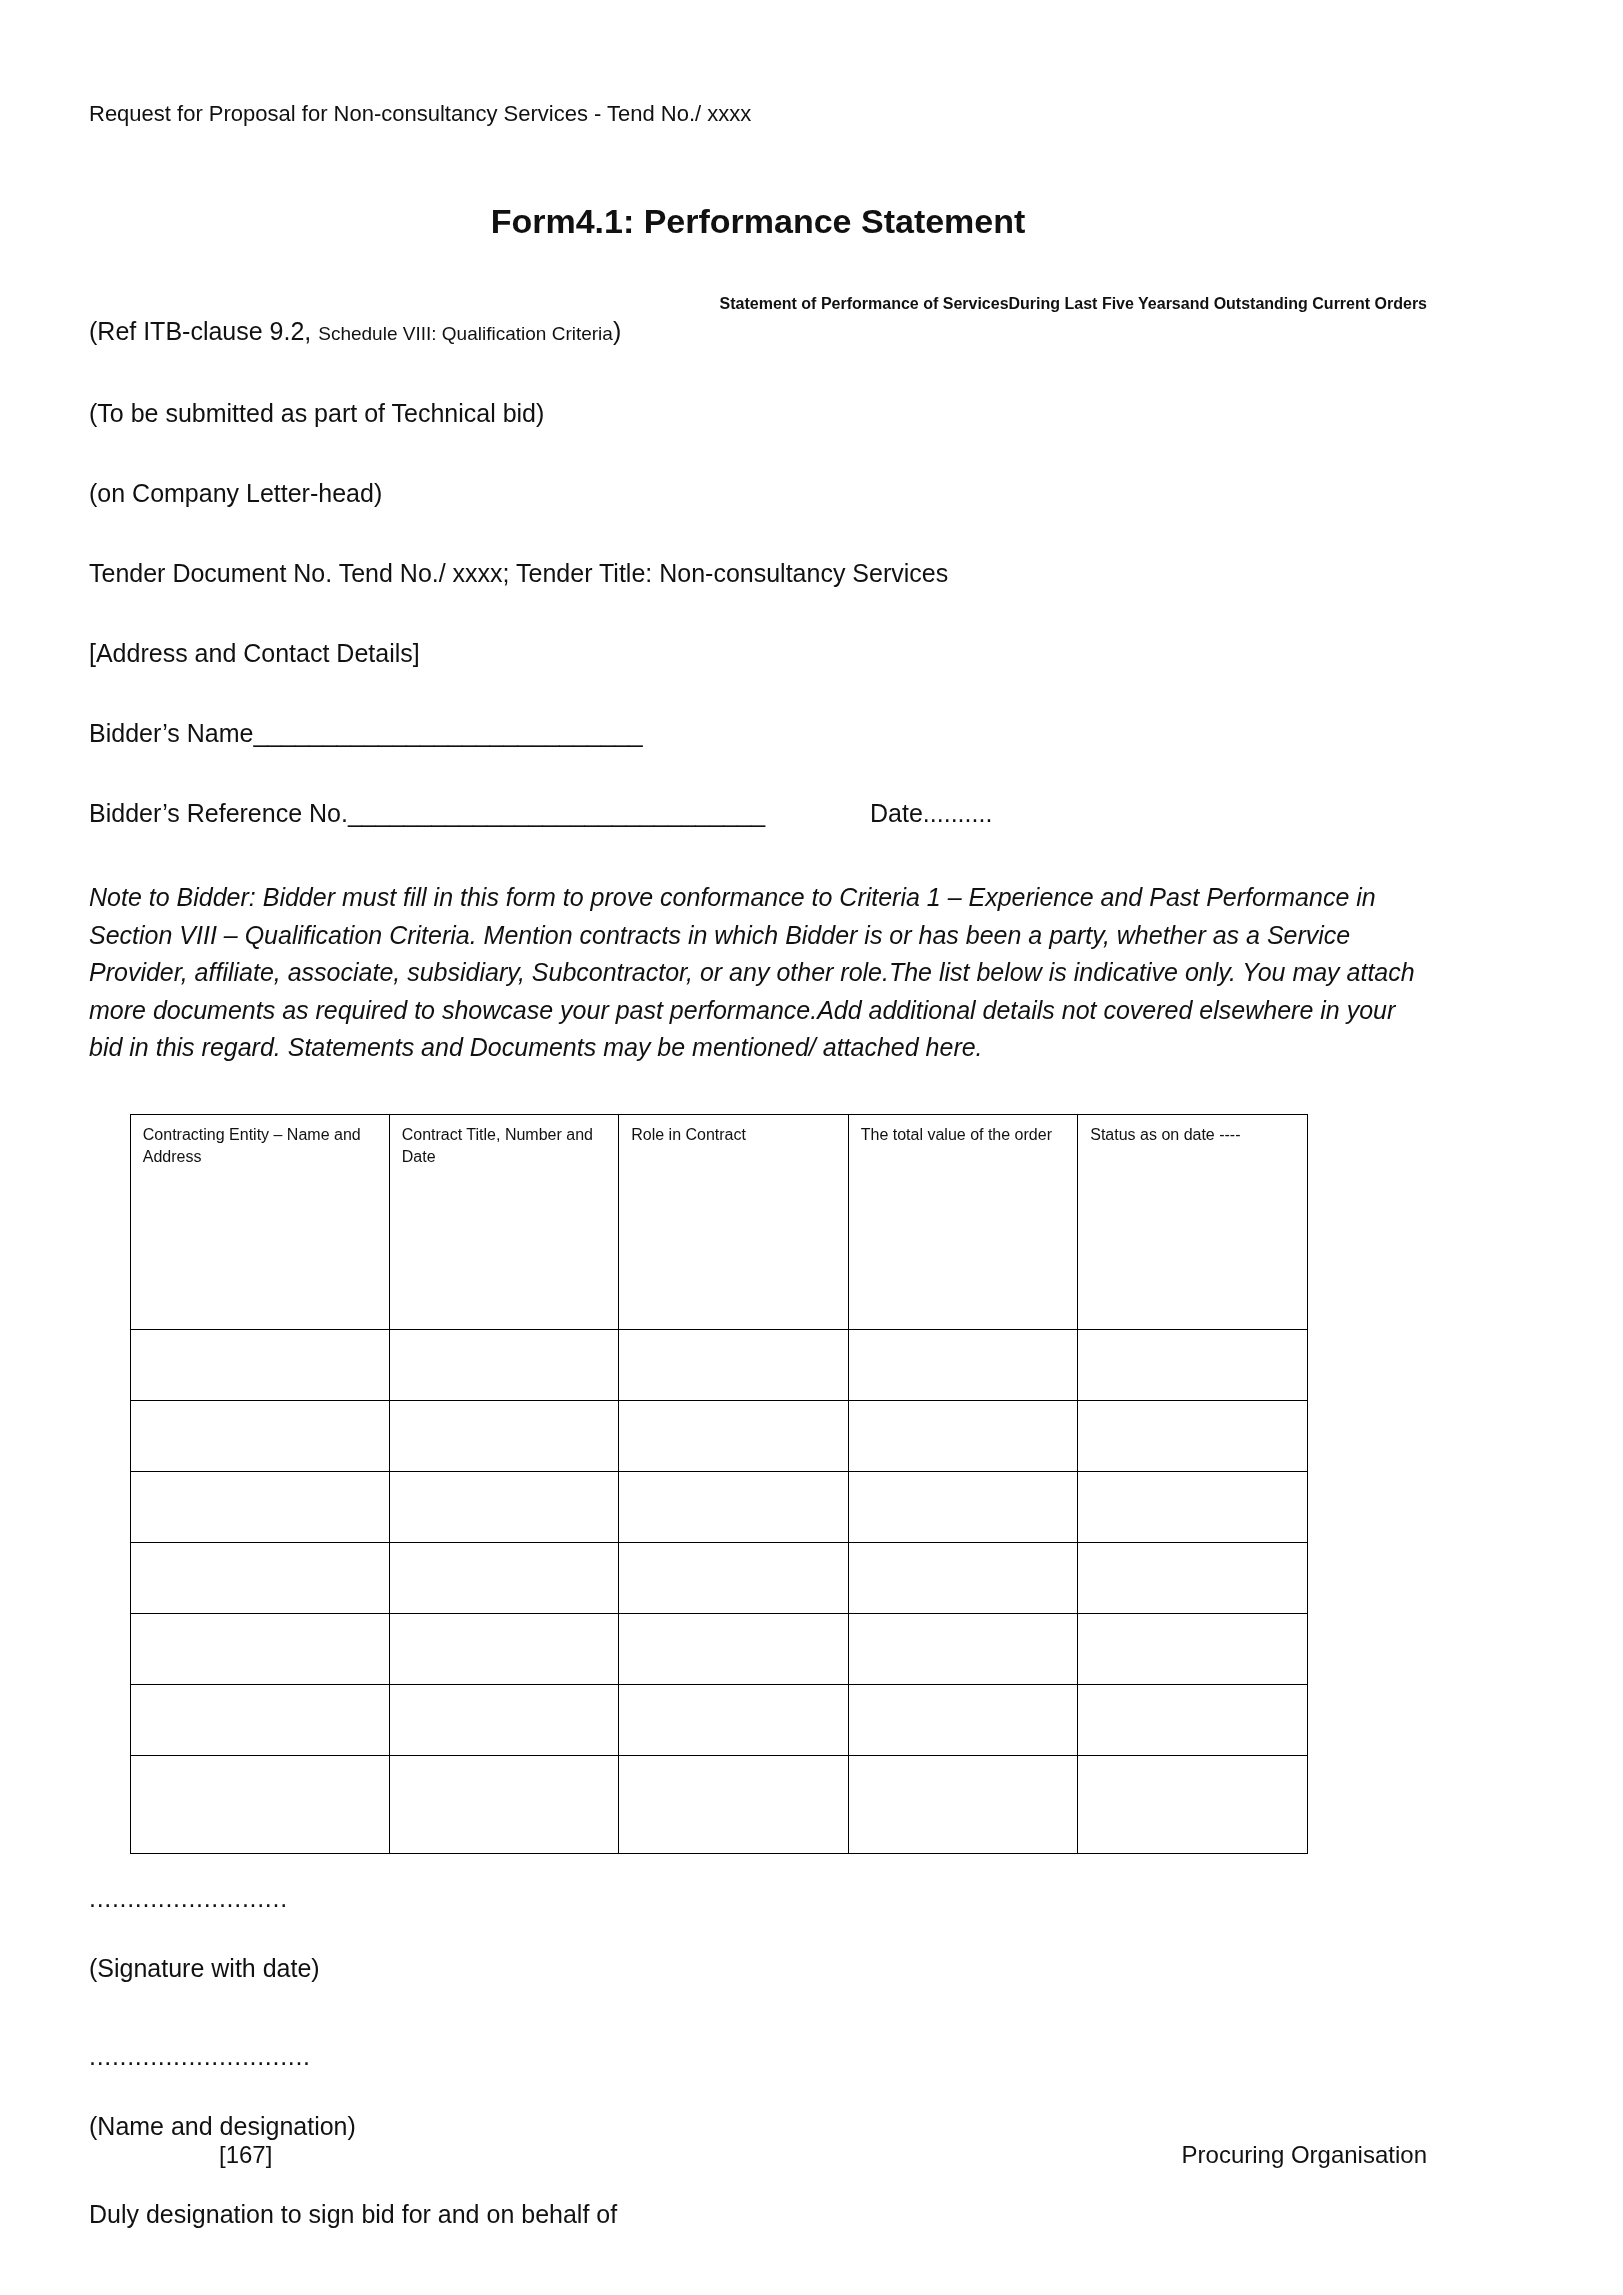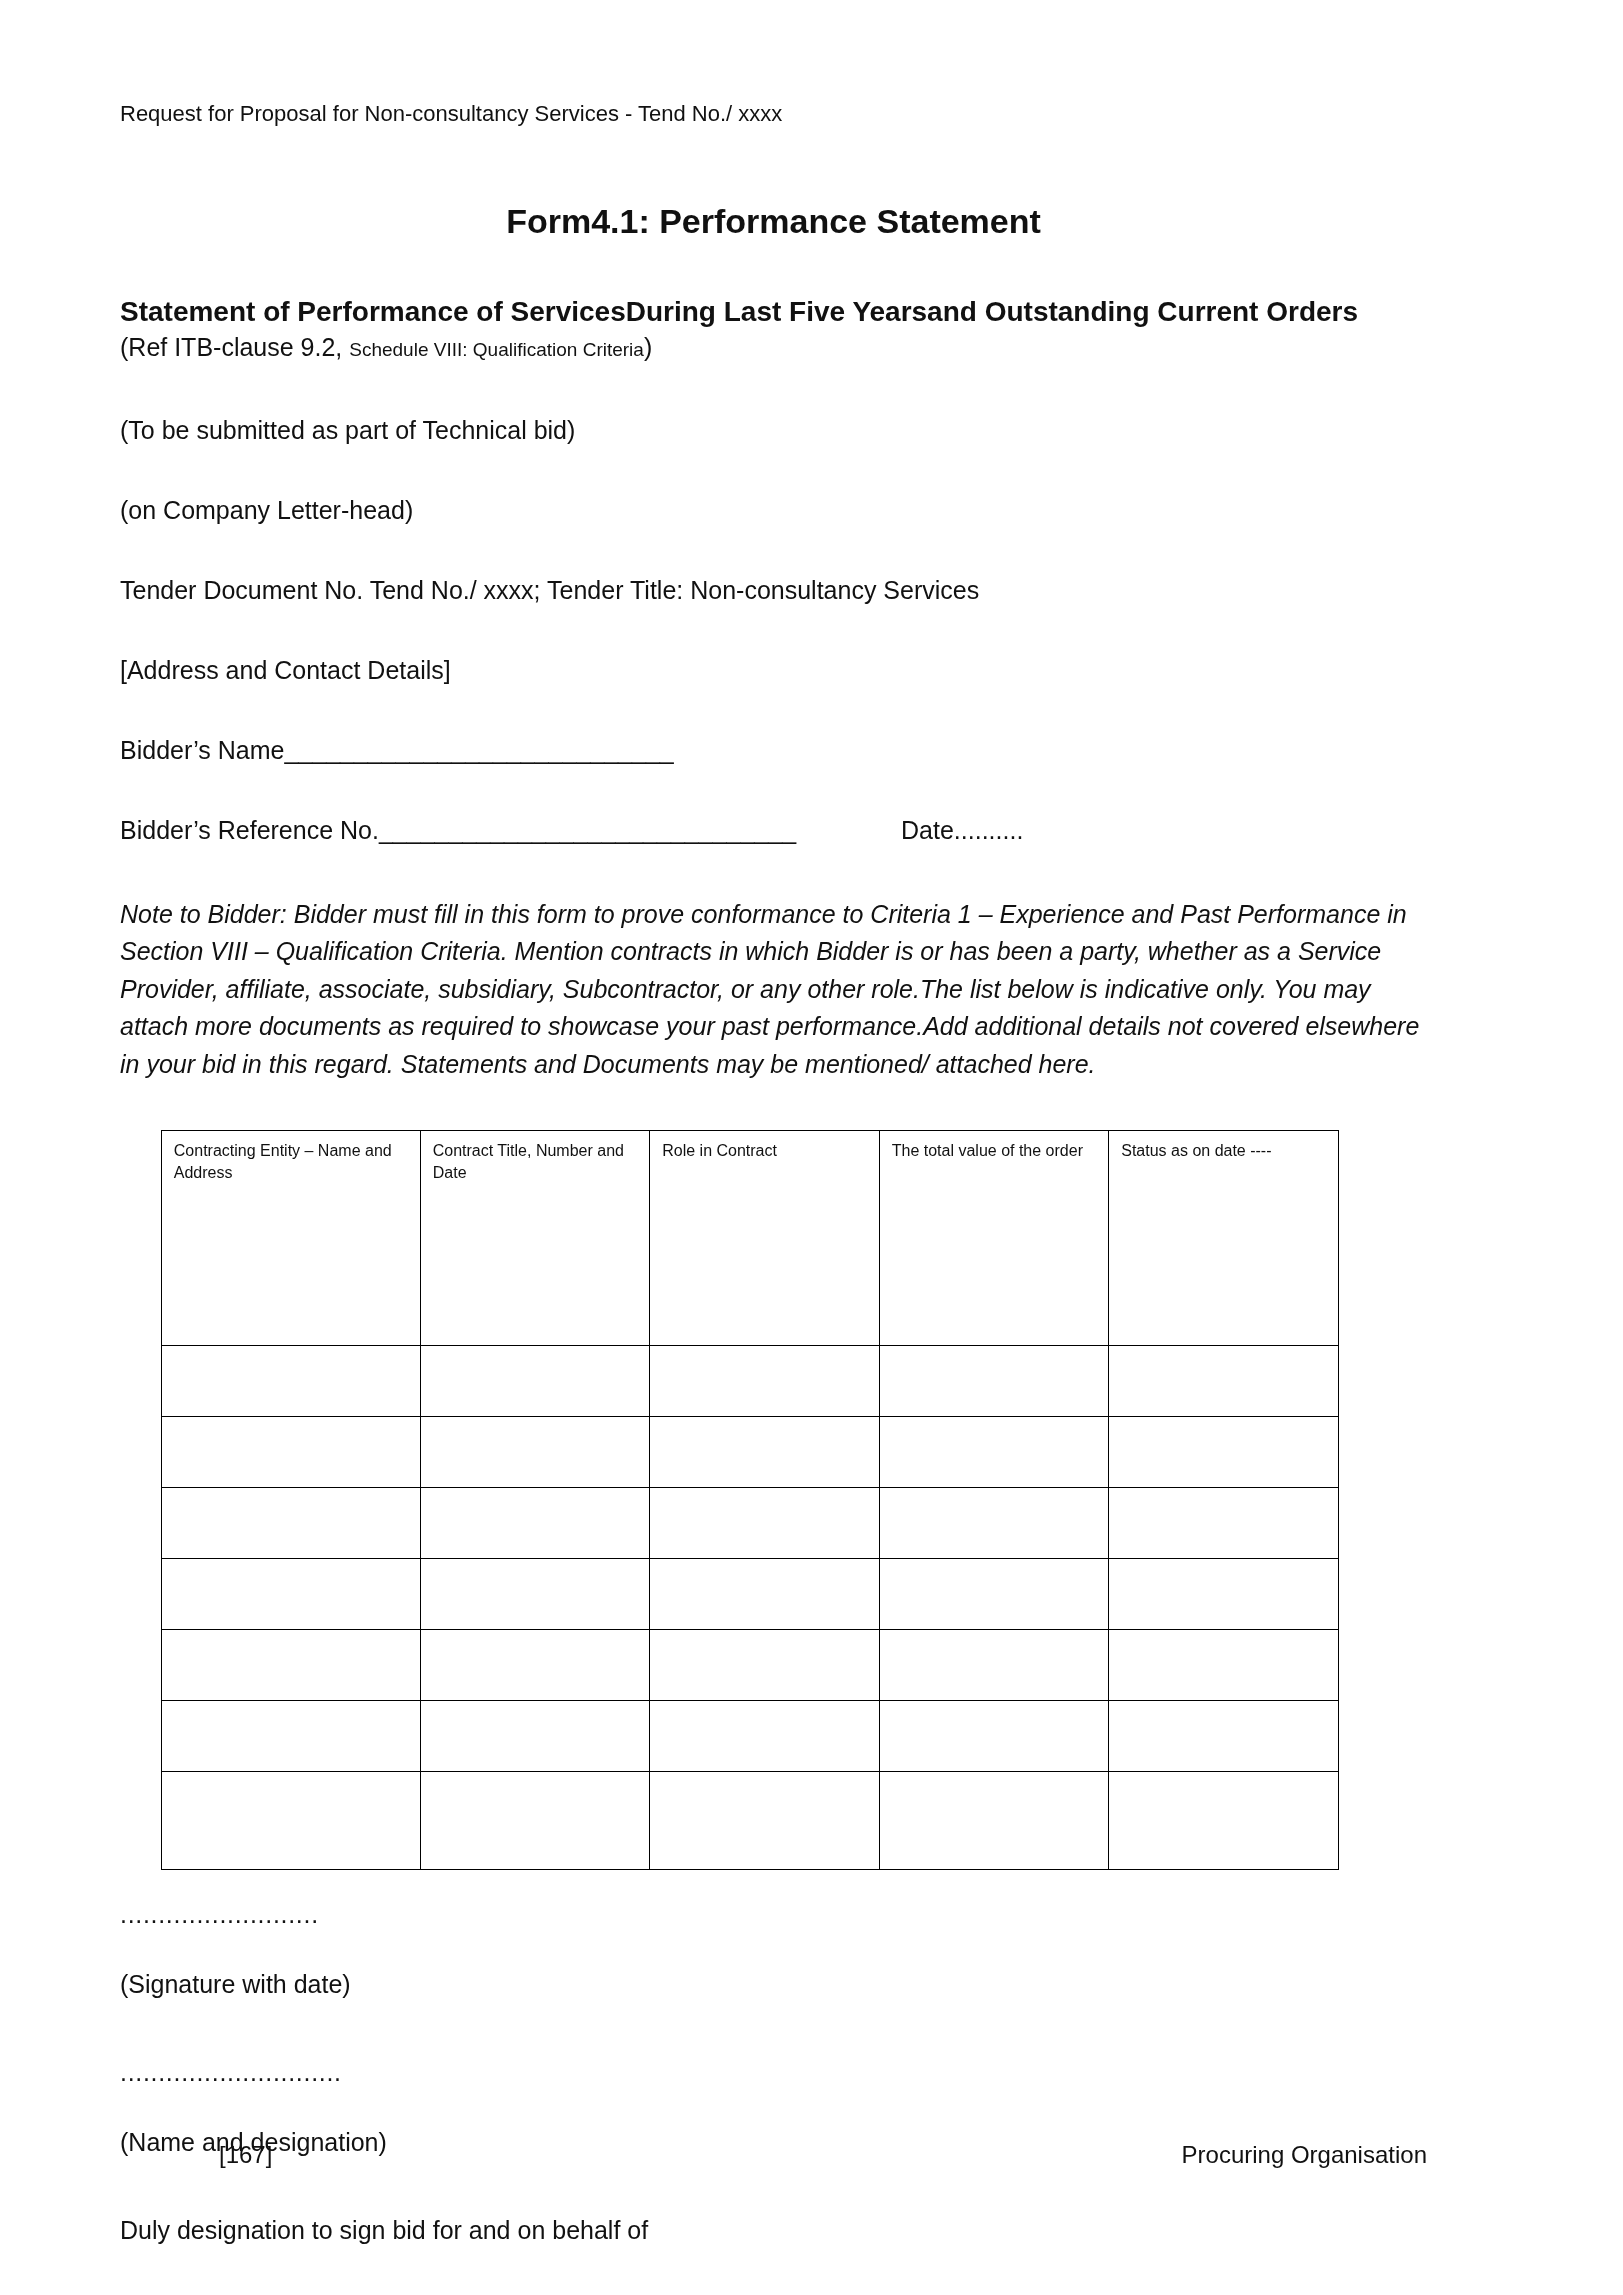--- a/index.html
+++ b/index.html
@@ -6,36 +6,36 @@
   html, body { background: #ffffff; }
   body {
     font-family: "Liberation Sans", sans-serif;
     color: #111111;
   }
   .page {
     position: relative;
     width: 1623px;
     height: 2291px;
     background: #ffffff;
-    padding: 101px 196px 0 120px;
+    padding: 101px 196px 0 89px;
     overflow: hidden;
   }
   .page-header {
     font-size: 22px;
     margin-bottom: 75px;
   }
   .form-title {
     text-align: center;
     font-size: 34px;
     font-weight: bold;
     margin-bottom: 52px;
   }
   .subtitle {
-    text-align: left;
-    font-size: 28px;
+    text-align: right;
+    font-size: 16px;
     font-weight: bold;
     line-height: 1.35;
   }
   .ref-line {
     font-size: 25px;
     line-height: 1.35;
     margin-bottom: 51px;
   }
   .ref-line .small { font-size: 19px; }
   p.body-line {

